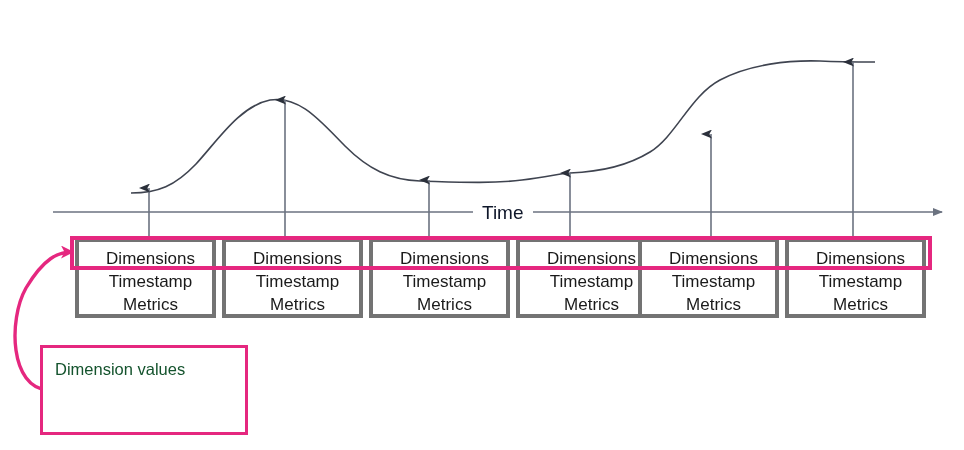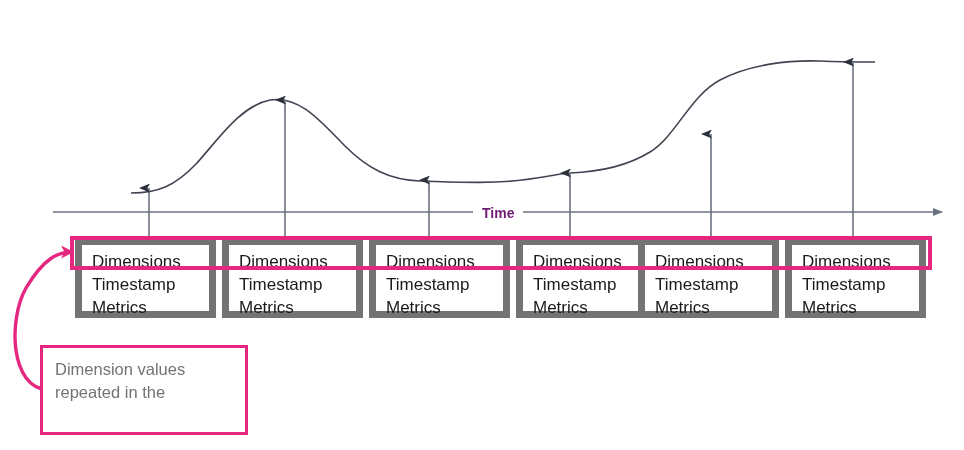--- a/index.html
+++ b/index.html
@@ -18,23 +18,24 @@
   #vector-layer {
     position: absolute;
     left: 0;
     top: 0;
     width: 964px;
     height: 450px;
   }
   .record-box {
     position: absolute;
     box-sizing: border-box;
-    border: 7px solid #737373;
+    border: 4px solid #737373;
     background: #ffffff;
     padding: 5px 0 0 10px;
+    text-align: center;
   }
   .record-line {
     font-size: 17px;
     line-height: 23px;
     color: #1a1a1a;
     white-space: nowrap;
   }
   .highlight-band {
     position: absolute;
     box-sizing: border-box;
@@ -45,31 +46,30 @@
   .callout-box {
     position: absolute;
     box-sizing: border-box;
     border: 3px solid #e5277f;
     background: #ffffff;
     padding: 10px 12px;
   }
   .callout-line {
     font-size: 16.5px;
     line-height: 23px;
-    color: #737373;
+    color: #14532d;
     white-space: nowrap;
   }
   .axis-label {
     position: absolute;
-    font-size: 14px;
-    color: #701a75;
+    font-size: 19px;
+    color: #0f172a;
     background: #ffffff;
     padding: 0 9px;
     line-height: 20px;
-    font-weight: bold;
   }
 </style>
 </head>
 <body>
 
 <div id="canvas">
 
   <svg id="vector-layer" viewBox="0 0 964 450">
     <defs>
       <marker id="axis-arrow" markerWidth="10" markerHeight="8" refX="9" refY="4" orient="auto" markerUnits="userSpaceOnUse">
@@ -131,16 +131,15 @@
         <div class="record-line">Dimensions</div>
         <div class="record-line">Timestamp</div>
         <div class="record-line">Metrics</div>
       </div>
     </div>
 
   <div class="highlight-band" id="highlight-band" style="left: 70px; top: 236px; width: 862px; height: 34px; border-color: rgb(229, 39, 127);"></div>
 
   <div class="callout-box" id="callout-box" style="left: 40px; top: 345px; width: 208px; height: 90px; border-color: rgb(229, 39, 127);">
       <div class="callout-line">Dimension values</div>
-      <div class="callout-line">repeated in the</div>
     </div>
 
 </div>
 
 </body></html>

